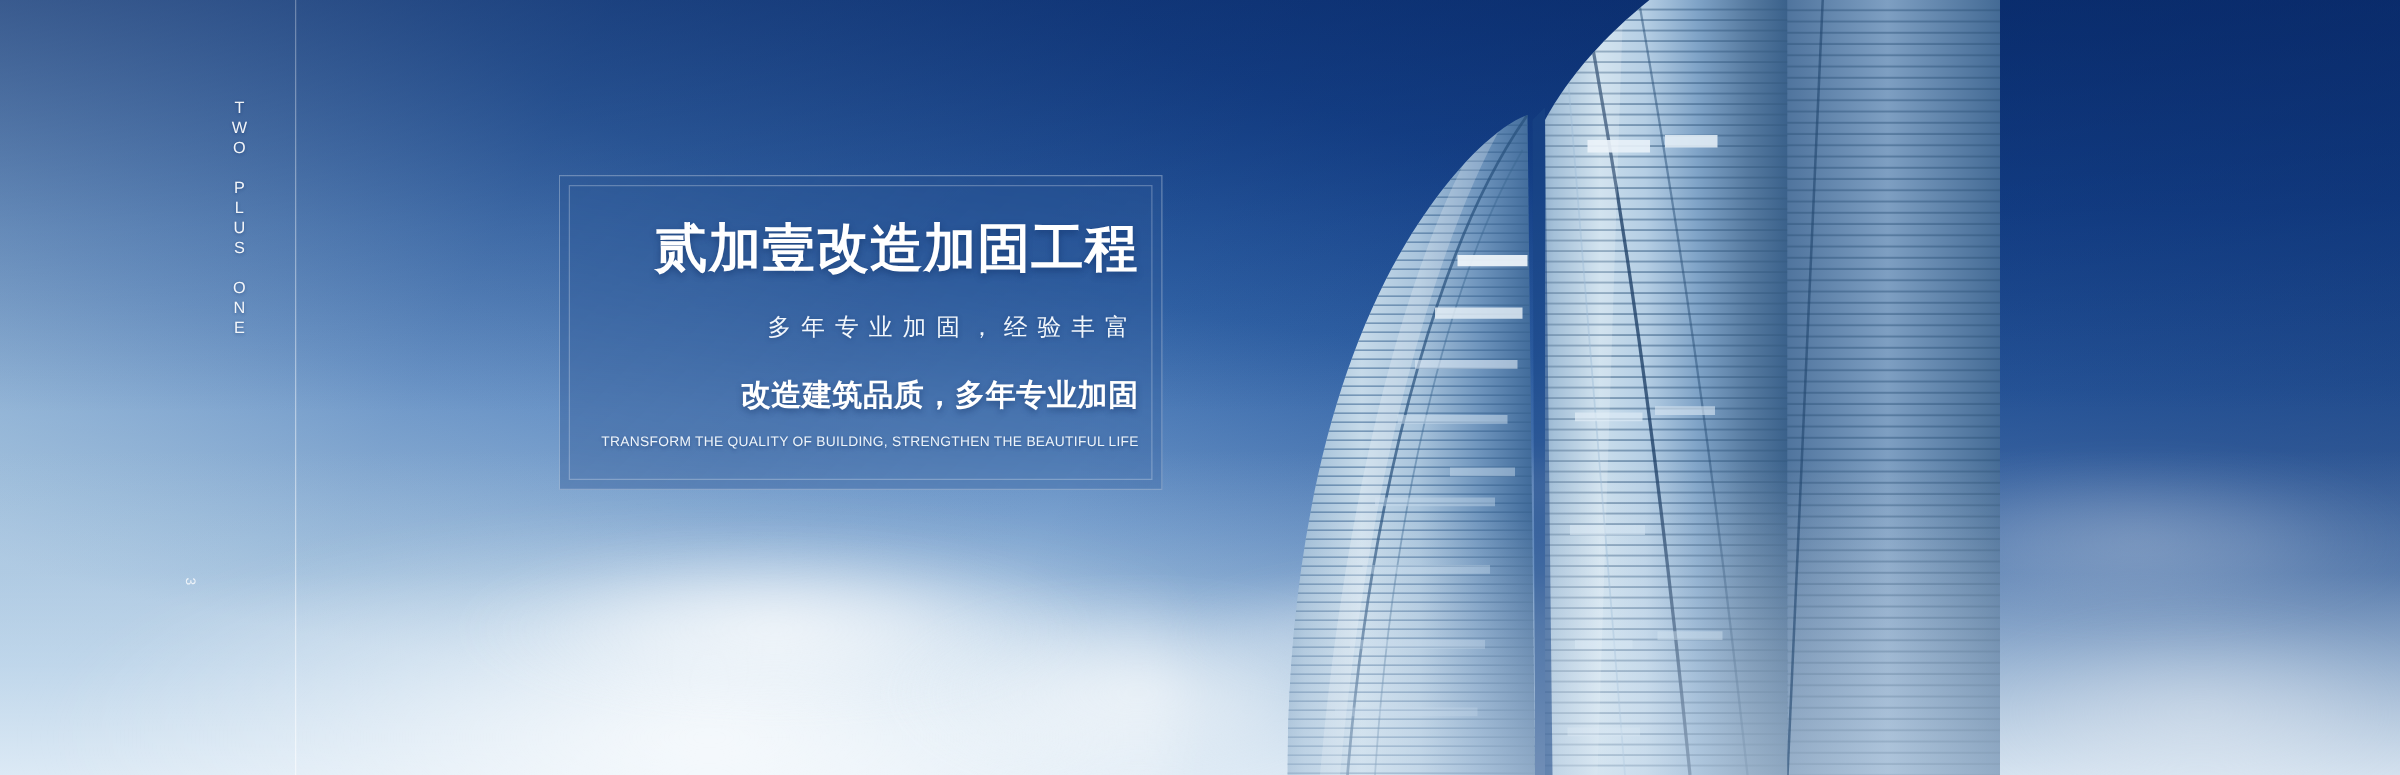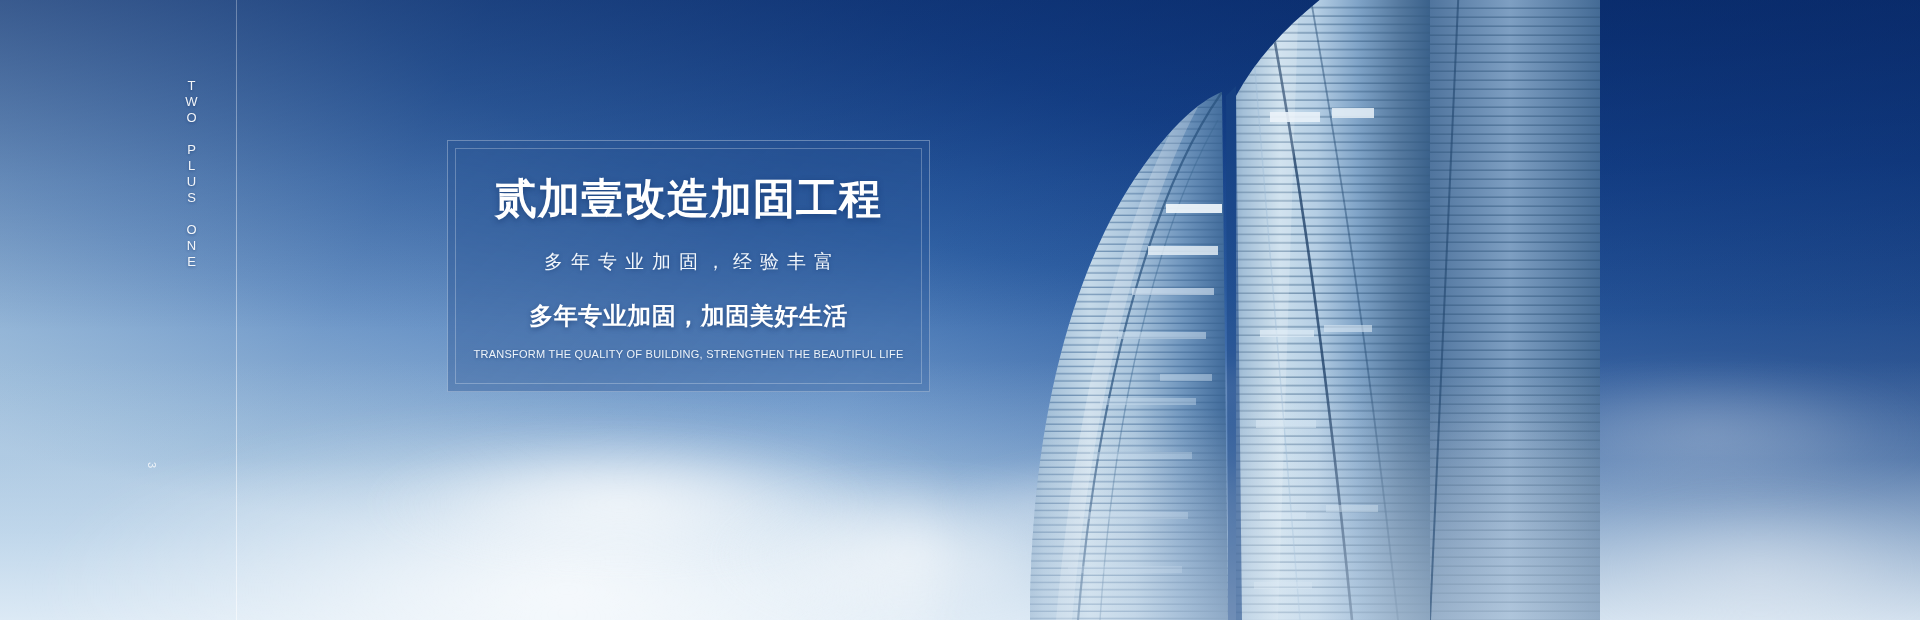--- a/index.html
+++ b/index.html
@@ -93,21 +93,21 @@
     backdrop-filter:blur(1px);
   }
   .panel-inner {
     position:absolute; inset:7px;
     border:1px solid rgba(255,255,255,.26);
   }
   .panel-content {
     position:relative;
     height:100%;
     display:flex; flex-direction:column;
-    align-items:center; justify-content:center;
+    align-items:flex-end; justify-content:center;
     padding:6px 18px 10px;
   }
 
   .headline {
     font-family:"DejaVu Sans","Liberation Sans",sans-serif;
     font-size:42px;
     font-weight:700;
     color:#ffffff;
     letter-spacing:1px;
     line-height:1;
@@ -276,18 +276,18 @@
 
   <div class="vrule"></div>
   <div class="vbrand">TWO PLUS ONE</div>
   <div class="vmark">3</div>
 
   <div class="panel">
     <div class="panel-inner"></div>
     <div class="panel-content">
       <div class="headline">贰加壹改造加固工程</div>
       <div class="subline">多年专业加固，经验丰富</div>
-      <div class="tagline">多年专业加固，加固美好生活</div>
+      <div class="tagline">改造建筑品质，多年专业加固</div>
       <div class="enline">TRANSFORM THE QUALITY OF BUILDING, STRENGTHEN THE BEAUTIFUL LIFE</div>
     </div>
   </div>
 
 </div>
 
 </body></html>

